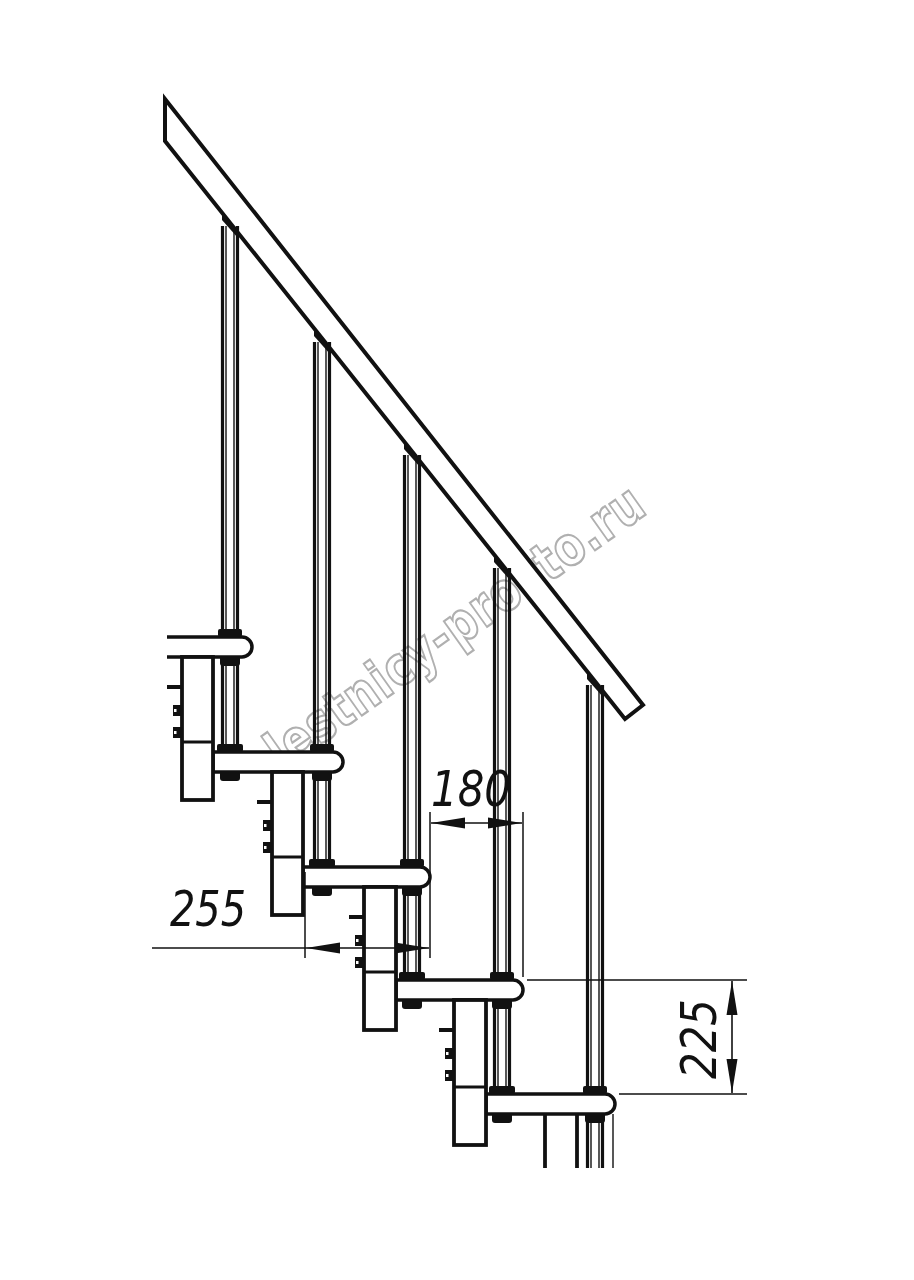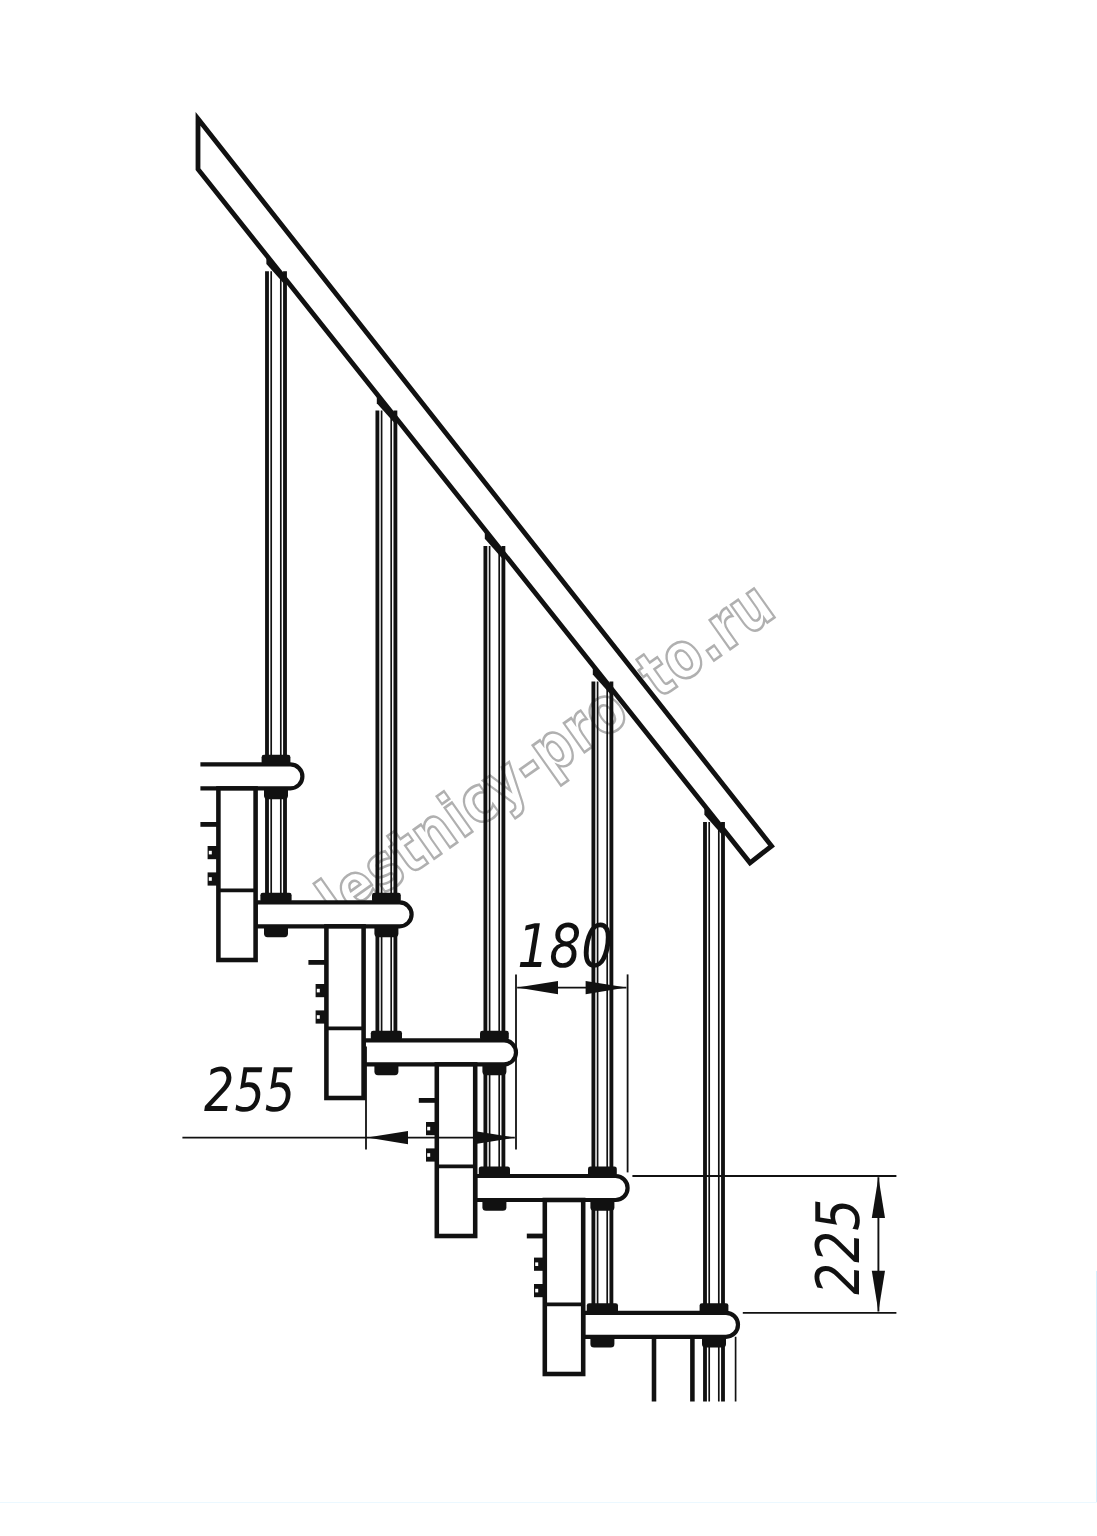--- a/index.html
+++ b/index.html
@@ -1,17 +1,17 @@
 <!DOCTYPE html>
 <html><head>
 <meta charset="utf-8">
 <title>Drawing</title>
 <style>
   html,body{margin:0;padding:0;background:#ffffff;}
-  .stage{position:relative;width:914px;height:1252px;background:#7dd3fc;overflow:hidden;}
+  .stage{position:relative;width:914px;height:1252px;background:#d946ef;overflow:hidden;}
   svg{display:block;}
   .dim{
     font-family:"DejaVu Sans",sans-serif;
     font-style:italic;
     font-size:50px;
     fill:#111111;
   }
   .wm{
     font-family:"DejaVu Sans",sans-serif;
     font-weight:bold;

